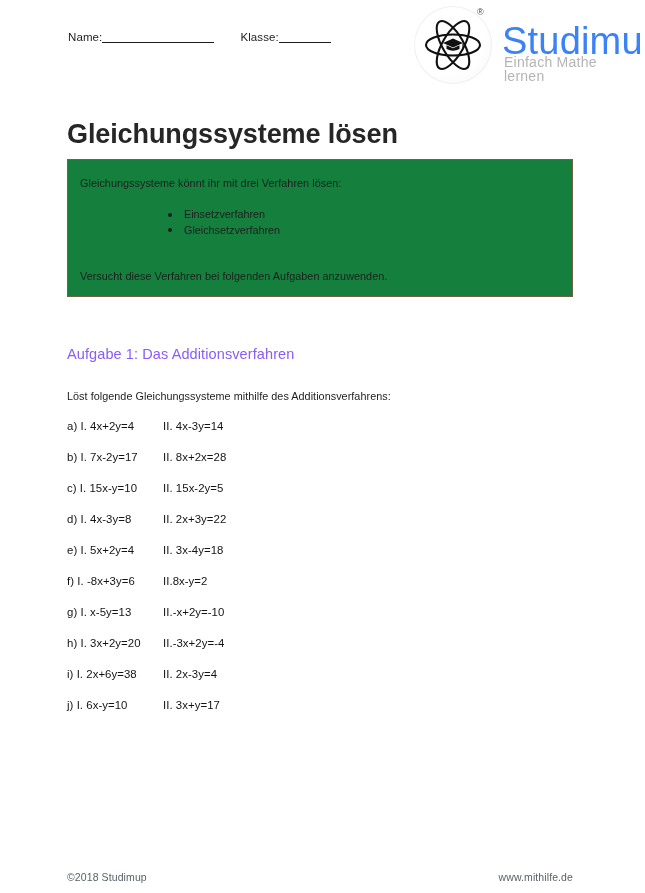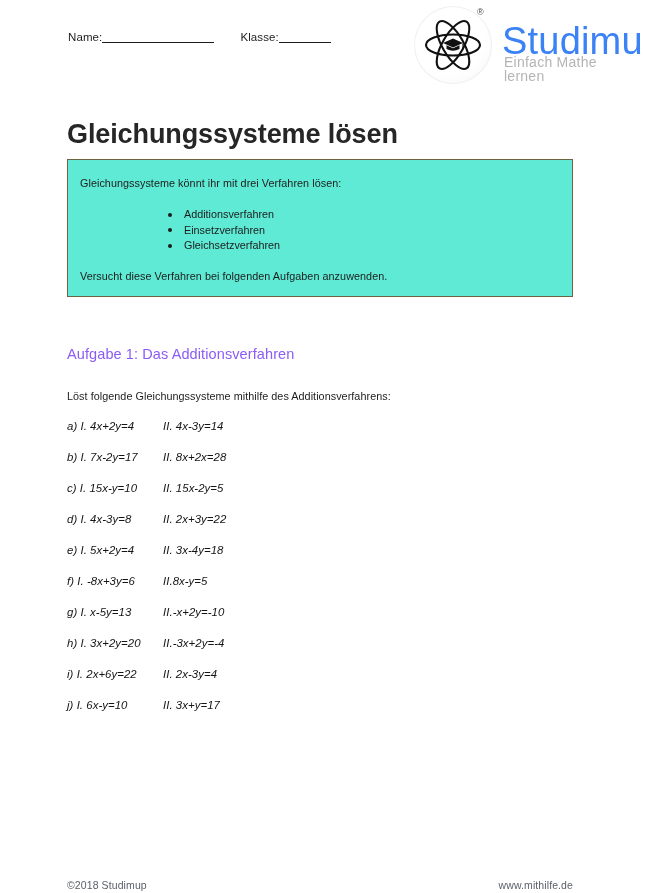--- a/index.html
+++ b/index.html
@@ -106,21 +106,21 @@
     line-height: 1.15;
   }
 
   
   .info-box {
     position: absolute;
     left: 67px;
     top: 159px;
     width: 506px;
     height: 138px;
-    background: #5eead4;
+    background: #15803d;
     border: 1.2px solid #6e6242;
     box-sizing: border-box;
   }
   .info-intro {
     position: absolute;
     left: 12px;
     top: 17px;
     font-size: 10.8px;
     color: #1d1d1d;
     letter-spacing: .05px;
@@ -176,21 +176,20 @@
     color: #1d1d1d;
     letter-spacing: .05px;
   }
 
   
   .exercises {
     position: absolute;
     left: 67px;
     top: 420px;
     width: 420px;
-    font-style: italic;
   }
   .ex-row {
     display: flex;
     align-items: baseline;
     height: 31px;
     font-size: 11.4px;
     color: #141414;
     letter-spacing: .05px;
   }
   .ex-first {
@@ -207,21 +206,20 @@
   .footer {
     position: absolute;
     left: 67px;
     top: 871px;
     width: 506px;
     display: flex;
     justify-content: space-between;
     font-size: 10.5px;
     color: #5a5f68;
     letter-spacing: .1px;
-    margin-top: 8px;
   }
 </style>
 </head>
 <body>
 
 <div class="page">
 
   <div class="name-row">
     <span class="field-label">Name:</span>
       <span class="field-rule rule-name"></span>
@@ -250,24 +248,20 @@
     <div class="logo-tag">Einfach Mathe lernen</div>
   </div>
 
   <h1 class="doc-title">Gleichungssysteme lösen</h1>
 
   <div class="info-box">
     <div class="info-intro">Gleichungssysteme könnt ihr mit drei Verfahren lösen:</div>
     <ul class="info-list">
       <li>
         <span class="bullet"></span>
-        <span>Additionsverfahren</span>
-      </li>
-      <li>
-        <span class="bullet"></span>
         <span>Einsetzverfahren</span>
       </li>
       <li>
         <span class="bullet"></span>
         <span>Gleichsetzverfahren</span>
       </li>
     </ul>
     <div class="info-outro">Versucht diese Verfahren bei folgenden Aufgaben anzuwenden.</div>
   </div>
 
@@ -290,32 +284,32 @@
     <div class="ex-row">
       <span class="ex-first">d) I. 4x-3y=8</span>
       <span class="ex-second">II. 2x+3y=22</span>
     </div>
     <div class="ex-row">
       <span class="ex-first">e) I. 5x+2y=4</span>
       <span class="ex-second">II. 3x-4y=18</span>
     </div>
     <div class="ex-row">
       <span class="ex-first">f) I. -8x+3y=6</span>
-      <span class="ex-second">II.8x-y=5</span>
+      <span class="ex-second">II.8x-y=2</span>
     </div>
     <div class="ex-row">
       <span class="ex-first">g) I. x-5y=13</span>
       <span class="ex-second">II.-x+2y=-10</span>
     </div>
     <div class="ex-row">
       <span class="ex-first">h) I. 3x+2y=20</span>
       <span class="ex-second">II.-3x+2y=-4</span>
     </div>
     <div class="ex-row">
-      <span class="ex-first">i) I. 2x+6y=22</span>
+      <span class="ex-first">i) I. 2x+6y=38</span>
       <span class="ex-second">II. 2x-3y=4</span>
     </div>
     <div class="ex-row">
       <span class="ex-first">j) I. 6x-y=10</span>
       <span class="ex-second">II. 3x+y=17</span>
     </div>
   </div>
 
   <div class="footer">
     <span>©2018 Studimup</span>

